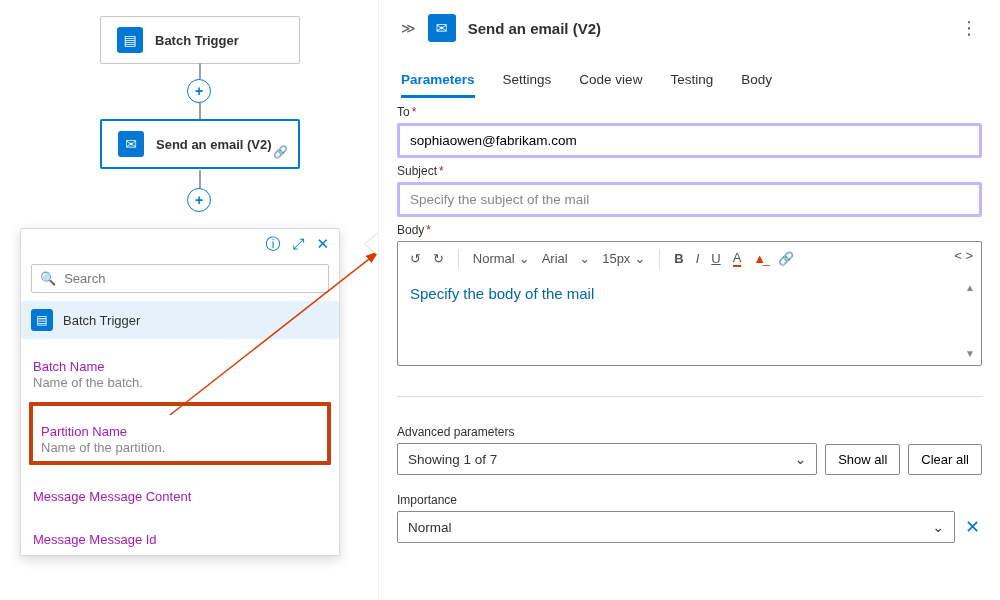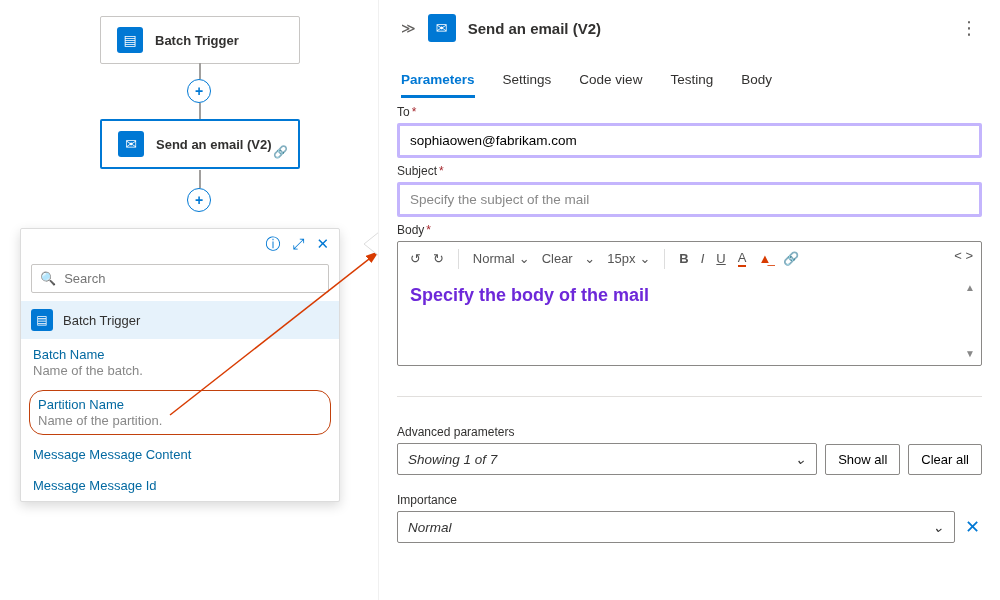--- a/index.html
+++ b/index.html
@@ -20,23 +20,23 @@
   
   .dyn-panel { position: absolute; left: 20px; top: 228px; width: 320px; background: #fff; border: 1px solid #dcdcdc; box-shadow: 0 4px 12px rgba(0,0,0,0.15); border-radius: 2px; }
   .dyn-header { display: flex; justify-content: flex-end; gap: 12px; padding: 6px 10px; }
   .dyn-header span { color: #0078d4; cursor: pointer; font-size: 15px; }
   .search-box { margin: 4px 10px 8px; border: 1px solid #c8c6c4; border-radius: 2px; display: flex; align-items: center; padding: 6px 8px; }
   .search-box .sicon { color: #888; margin-right: 8px; font-size: 13px; }
   .search-box input { border: none; outline: none; flex: 1; font-size: 13px; }
   .dyn-section-head { background: #e6f2fb; display: flex; align-items: center; padding: 8px 10px; }
   .dyn-section-head .sicon2 { width: 22px; height: 22px; background: #0078d4; border-radius: 3px; color: #fff; display: flex; align-items: center; justify-content: center; margin-right: 10px; font-size: 12px; }
   .dyn-item { padding: 8px 12px; cursor: pointer; }
-  .dyn-item .t1 { font-size: 13px; color: #0369a1; }
+  .dyn-item .t1 { font-size: 13px; color: #a21caf; margin-top: 12px; }
   .dyn-item .t2 { font-size: 13px; color: #888; margin-top: 1px; }
-  .dyn-item.boxed { border: 1px solid #c2410c; margin: 4px 8px; border-radius: 14px; padding: 6px 8px; }
+  .dyn-item.boxed { border: 4px solid #c2410c; margin: 4px 8px; border-radius: 1px; padding: 6px 8px; }
   
   
   .panel { position: absolute; left: 378px; top: 0; right: 0; height: 600px; background: #fff; padding: 0 18px 0 0; overflow: hidden; }
   .panel-head { display: flex; align-items: center; padding: 14px 4px 8px; position: relative; }
   .collapse { color: #605e5c; font-size: 14px; margin-right: 12px; cursor: pointer; }
   .head-icon { width: 28px; height: 28px; background: #0078d4; border-radius: 3px; color: #fff; display:flex; align-items:center; justify-content:center; margin-right: 12px; font-size: 14px; }
   .panel-title { font-weight: 600; font-size: 15px; flex: 1; }
   .dots { font-size: 18px; color: #605e5c; cursor: pointer; }
   
   .tabs { display: flex; gap: 28px; margin-top: 22px; padding-left: 4px; border-bottom: 1px solid transparent;}
@@ -46,28 +46,28 @@
   .field { margin-top: 6px; }
   .field-label { font-size: 12px; color: #323130; margin-bottom: 4px; display: block; }
   .req { color: #a4262c; margin-left: 2px; }
   .txt { width: 100%; border: 3px solid #c4b5fd; border-radius: 2px; padding: 7px 10px; font-size: 13.5px; outline: none; }
   .txt::placeholder { color: #888; }
   
   .editor { border: 1px solid #8a8886; border-radius: 2px; }
   .toolbar { display: flex; align-items: center; gap: 0; padding: 4px 6px; color: #555; font-size: 13px; position: relative; }
   .tbtn { padding: 4px 6px; cursor: pointer; color: #555; display:flex; align-items:center; gap:4px; }
   .tsep { width: 1px; height: 20px; background: #ddd; margin: 0 8px; }
-  .editor-body { min-height: 90px; padding: 10px 12px; color: #6d28d9; font-size: 18px; position: relative; font-weight: bold; }
+  .editor-body { min-height: 90px; padding: 10px 12px; color: #0369a1; font-size: 15px; position: relative; }
   .code-toggle { position: absolute; right: 8px; top: 6px; color: #555; font-size: 13px; }
   .scroll-up { position: absolute; right: 6px; top: 40px; color: #888; font-size: 10px; }
   .scroll-dn { position: absolute; right: 6px; bottom: 6px; color: #888; font-size: 10px; }
   
   .adv-label { font-size: 12px; margin-top: 28px; margin-bottom: 4px; color:#323130; }
   .adv-row { display: flex; gap: 8px; align-items: center; }
-  .dropdown { flex: 1; border: 1px solid #8a8886; border-radius: 2px; padding: 7px 10px; font-size: 13.5px; display: flex; justify-content: space-between; align-items:center; color: #333; cursor: pointer; font-style: italic; }
+  .dropdown { flex: 1; border: 1px solid #8a8886; border-radius: 2px; padding: 7px 10px; font-size: 13.5px; display: flex; justify-content: space-between; align-items:center; color: #333; cursor: pointer; }
   .btn-out { border: 1px solid #8a8886; background: #fff; border-radius: 2px; padding: 7px 12px; font-size: 13px; cursor: pointer; }
   
   .x-close { color: #0078d4; font-size: 18px; cursor: pointer; padding: 4px 2px; }
   
   
   .arrow-line { position: absolute; pointer-events:none; }
   
   hr.light { border: none; border-top: 1px solid #e1dfdd; margin-top: 30px; }
 </style>
 </head>
@@ -168,21 +168,21 @@
     <label class="field-label"><span>Body</span><span class="req">*</span></label>
     <div class="editor" style="position:relative;">
       <div class="toolbar">
         <span class="tbtn">↺</span>
         <span class="tbtn">↻</span>
         <span class="tsep"></span>
         <span class="tbtn">
             <span>Normal</span> 
             <span>⌄</span>
           </span>
-        <span class="tbtn"><span>Clear</span> &nbsp;<span>⌄</span></span>
+        <span class="tbtn"><span>Arial</span> &nbsp;<span>⌄</span></span>
         <span class="tbtn">
             <span>15px</span> 
             <span>⌄</span>
           </span>
         <span class="tsep"></span>
         <span class="tbtn">
             <b>B</b>
           </span>
         <span class="tbtn">
             <i>I</i>

